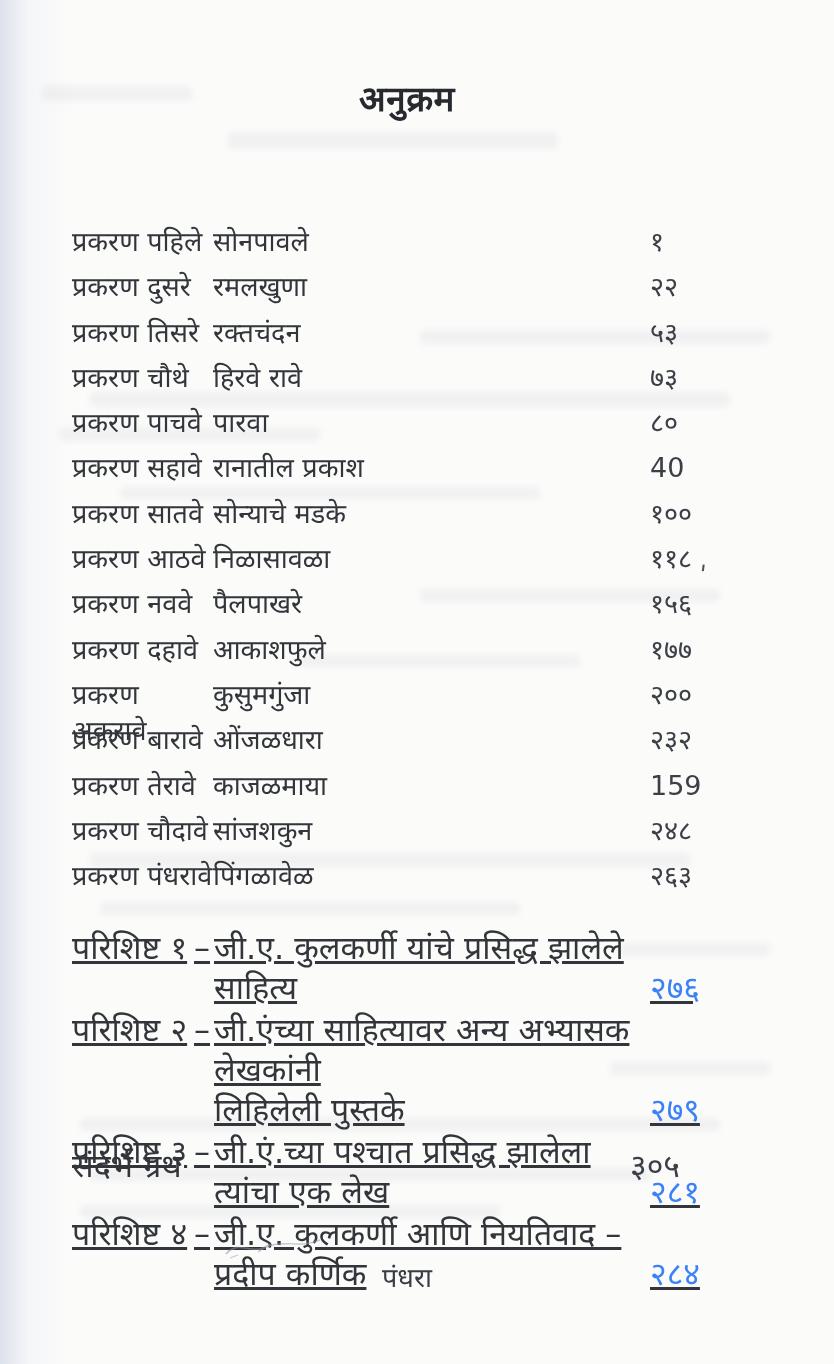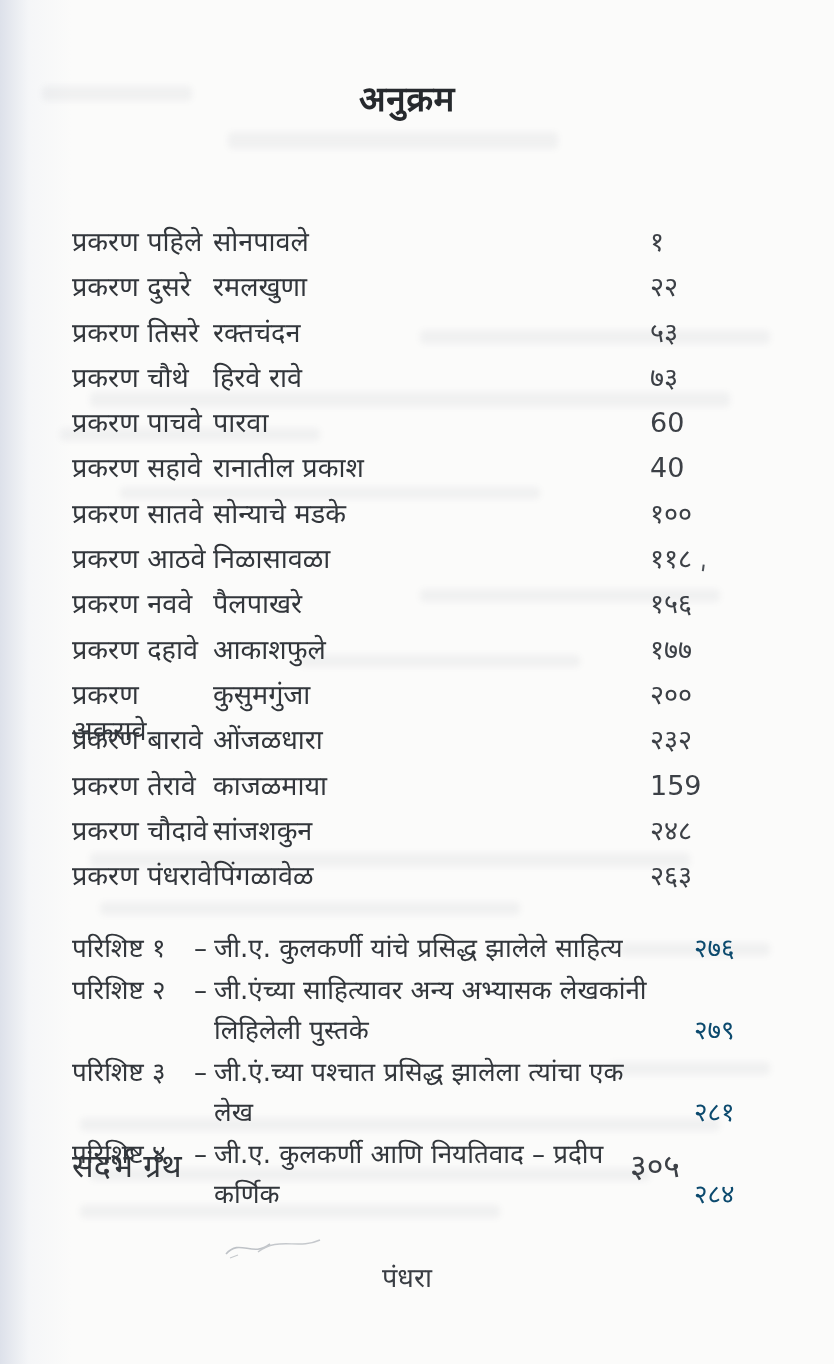--- a/index.html
+++ b/index.html
@@ -21,26 +21,26 @@
     transform:translateX(-10px);
     font-size:35px;font-weight:bold;color:#26292d;letter-spacing:.5px;
   }
   
   .toc{position:absolute;left:72px;top:224px;width:702px;font-size:27px;line-height:36px;}
   .ch-row{display:flex;height:45.3px;align-items:flex-start;}
   .ch-label{width:141px;flex:none;}
   .ch-title{width:437px;flex:none;}
   .ch-page{flex:none;color:#3c4046;}
   
-  .appendix{position:absolute;left:72px;top:928px;width:702px;font-size:26px;line-height:40px;}
+  .appendix{position:absolute;left:72px;top:928px;width:702px;font-size:32px;line-height:40px;text-decoration:underline;}
   .app-row{display:flex;align-items:flex-start;margin-bottom:2px;}
   .app-label{width:122px;flex:none;}
   .app-dash{width:20px;flex:none;}
   .app-content{width:436px;flex:none;display:flex;flex-direction:column;justify-content:flex-end;}
-  .app-page{flex:none;align-self:flex-end;color:#0c4a6e;margin-left:44px;}
+  .app-page{flex:none;align-self:flex-end;color:#3b82f6;}
   
   .refs{position:absolute;left:72px;top:1146px;width:702px;font-size:32px;line-height:40px;}
   .refs .page-num{position:absolute;left:558px;top:0;color:#3c4046;}
   
   .footer{
     position:absolute;left:0;top:1258px;width:834px;text-align:center;
     transform:translateX(-10px);font-size:27px;color:#3a3e44;
   }
   
   .stray{position:absolute;left:699px;top:560px;font-size:24px;color:#4a4f56;transform:rotate(8deg);}
@@ -98,21 +98,21 @@
 
   <div class="ch-row">
     <span class="ch-label">प्रकरण चौथे</span>
     <span class="ch-title">हिरवे रावे</span>
     <span class="ch-page">७३</span>
   </div>
 
   <div class="ch-row">
     <span class="ch-label">प्रकरण पाचवे</span>
     <span class="ch-title">पारवा</span>
-    <span class="ch-page">60</span>
+    <span class="ch-page">८०</span>
   </div>
 
   <div class="ch-row">
     <span class="ch-label">प्रकरण सहावे</span>
     <span class="ch-title">रानातील प्रकाश</span>
     <span class="ch-page">40</span>
   </div>
 
   <div class="ch-row">
     <span class="ch-label">प्रकरण सातवे</span>

